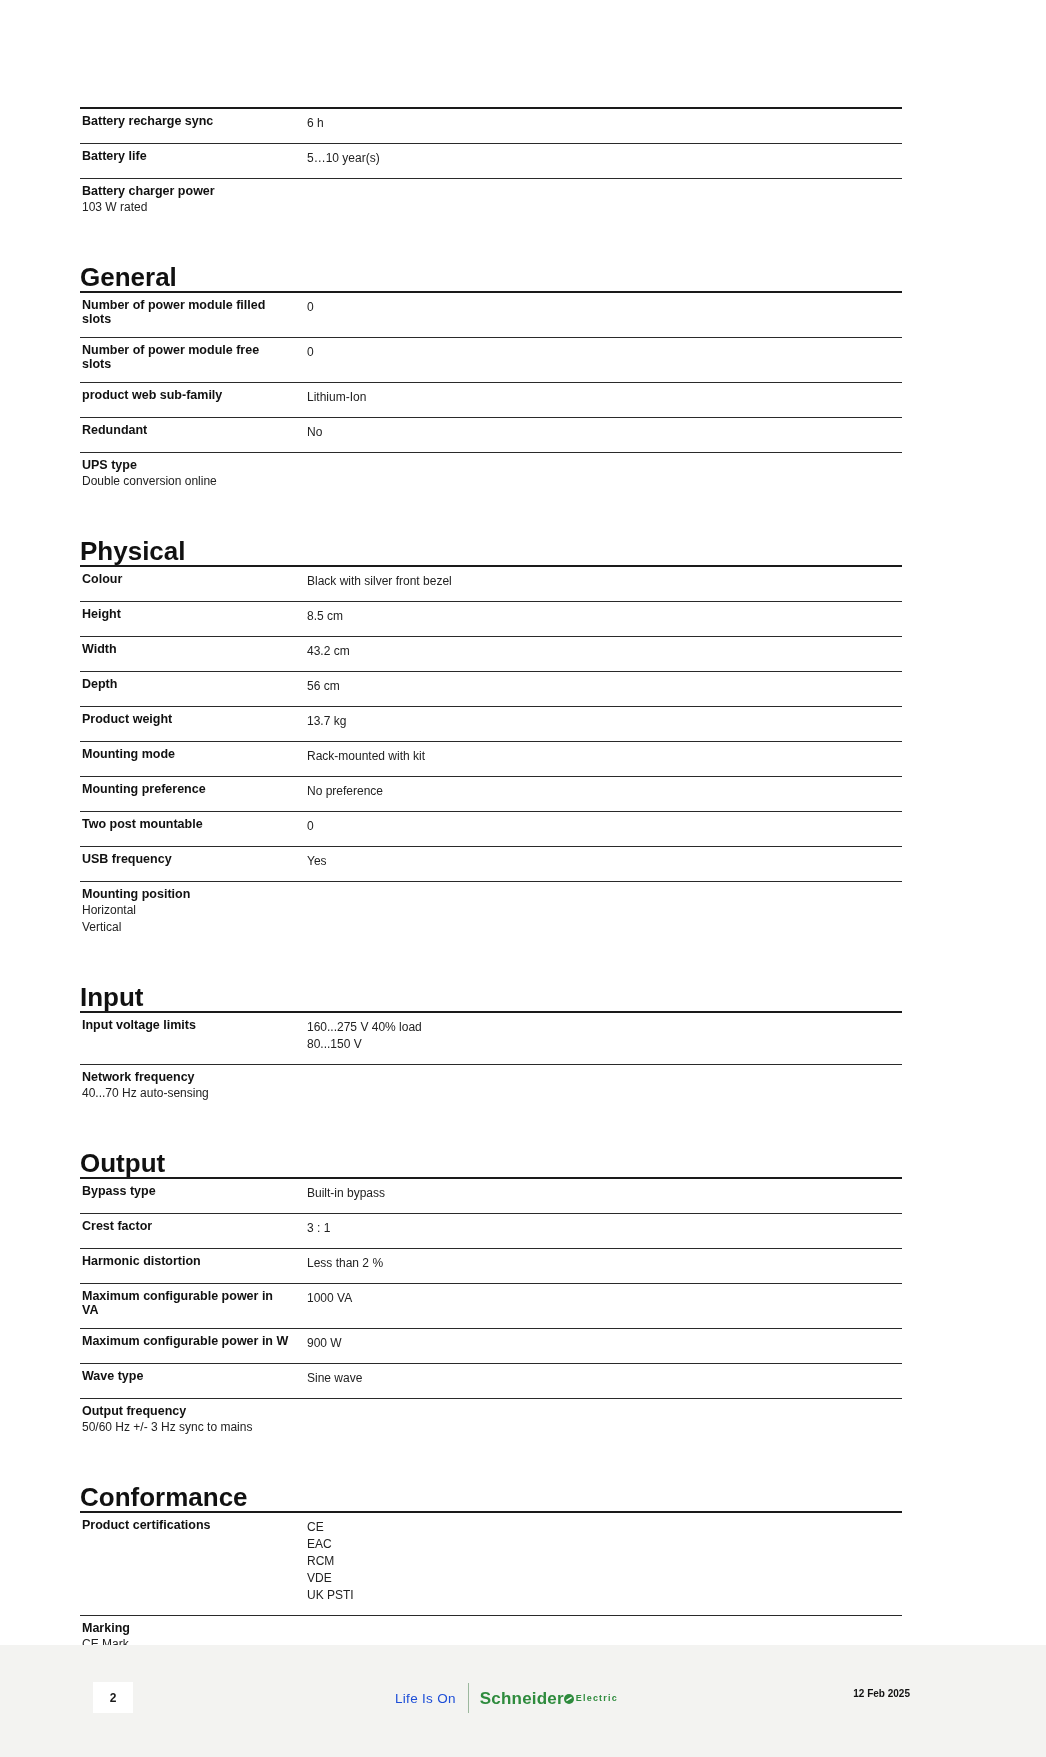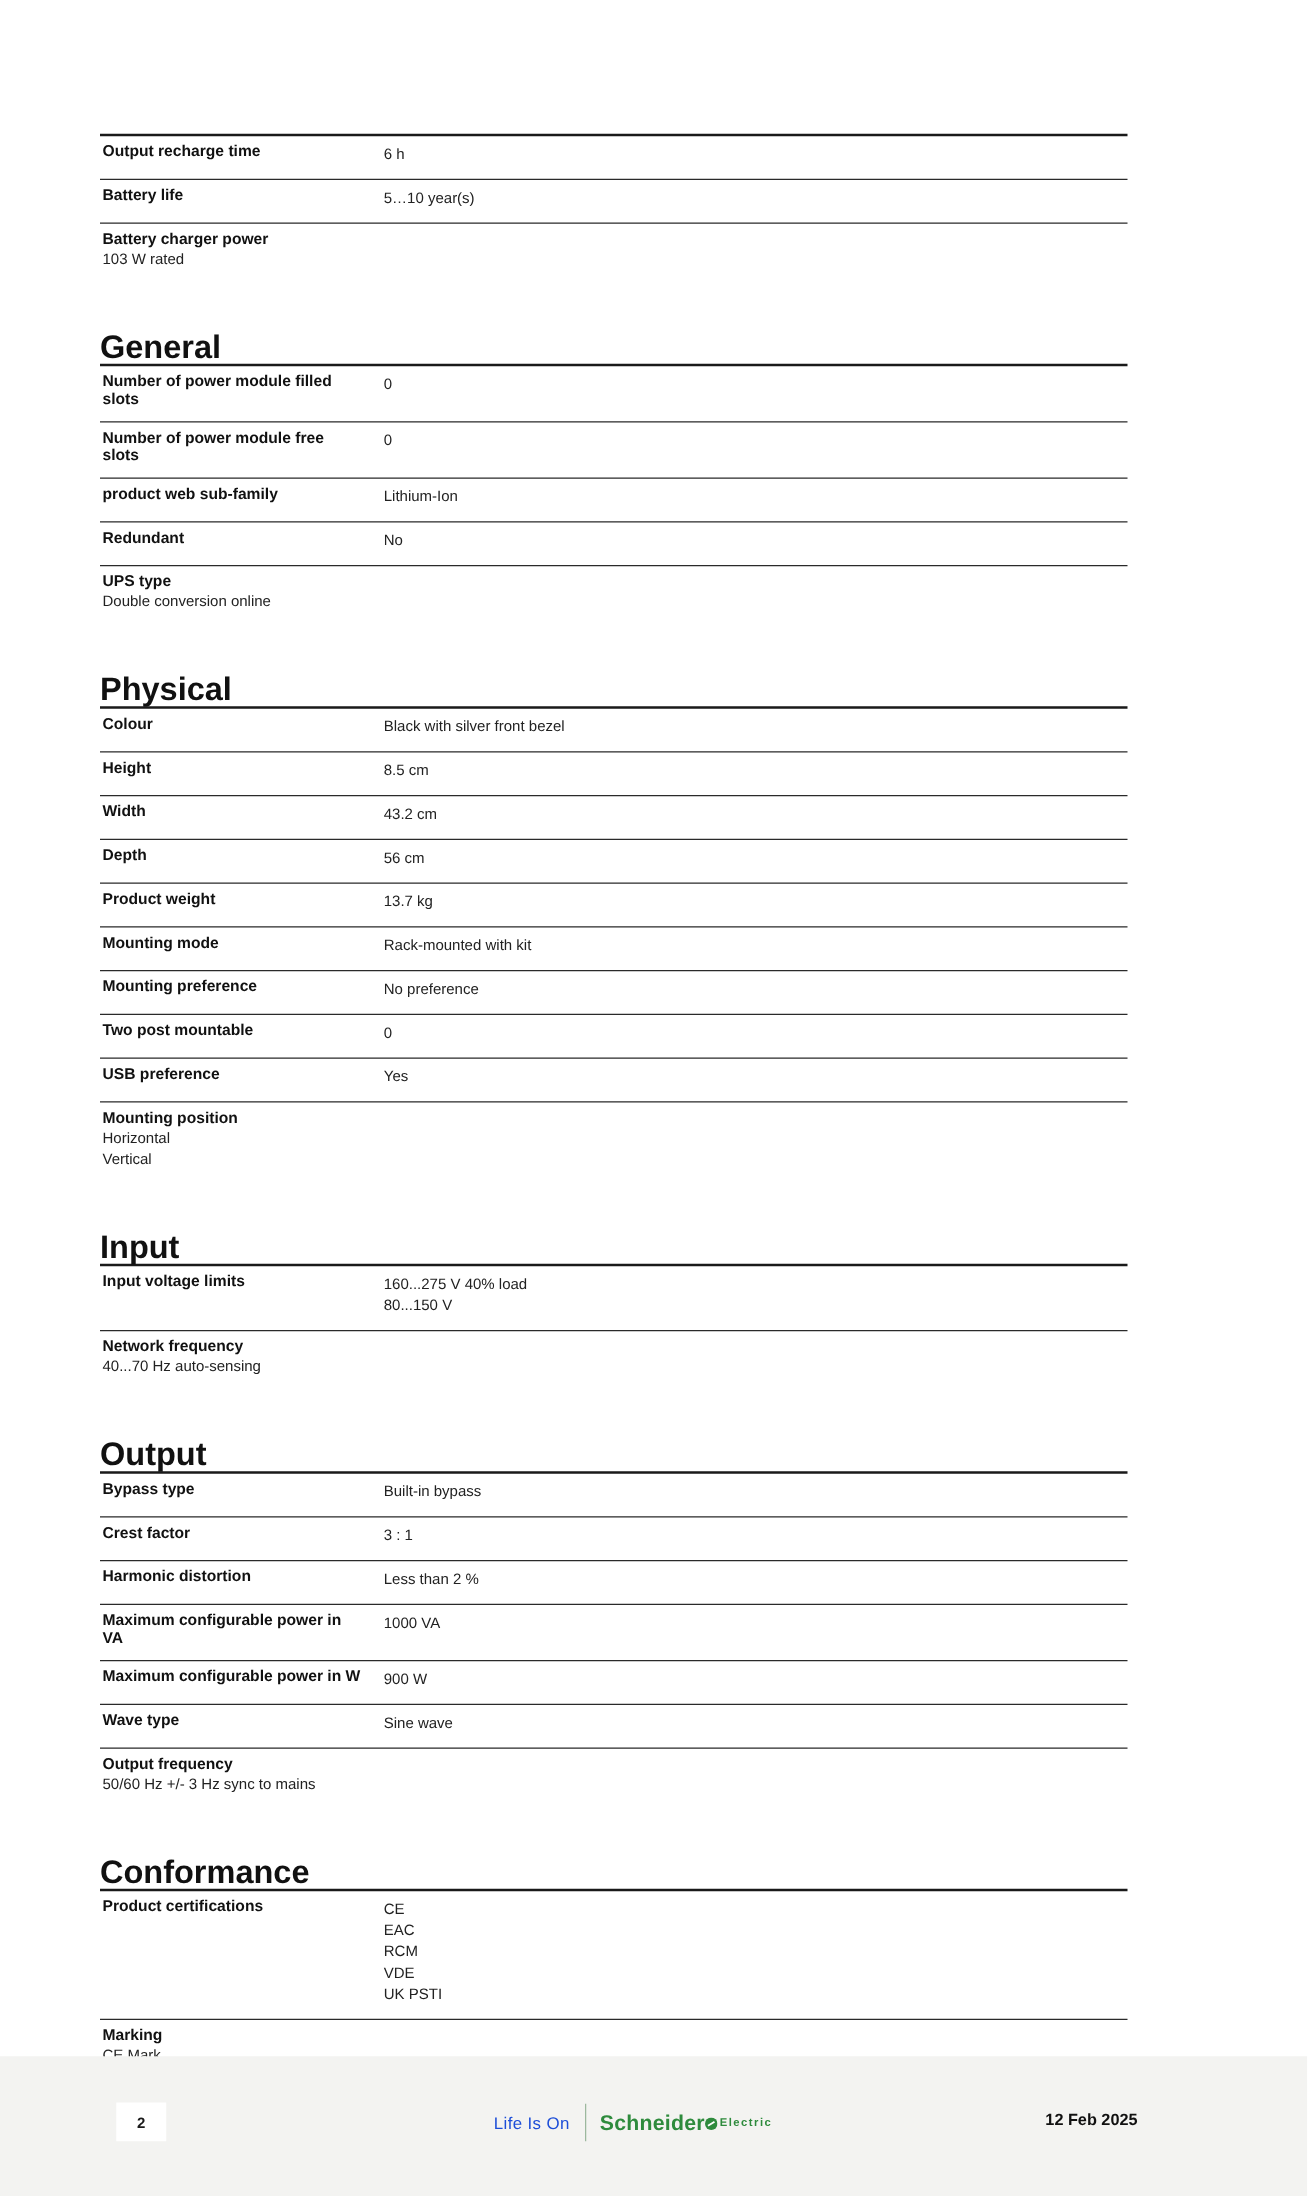--- a/index.html
+++ b/index.html
@@ -26,31 +26,31 @@
     background:#ffffff; display:flex; align-items:center; justify-content:center;
     font-weight:bold; font-size:12px; color:#1a1a1a; }
   .logo-group { position:absolute; left:395px; top:38px; display:flex; align-items:center; }
   .tagline { font-size:13.5px; color:#1d4ed8; letter-spacing:0.3px; }
   .brand-divider { width:1px; height:30px; background:#9cb89e; margin:0 11px 0 12px; }
   .brand { display:flex; flex-direction:row; line-height:1; }
   .brand-name { font-size:17px; font-weight:bold; color:#2e8b3d; letter-spacing:0.2px; }
   .brand-sub-row { display:flex; align-items:center; justify-content:flex-end; margin-top:1px; gap:2px; }
   .emblem { width:10px; height:10px; }
   .brand-sub { font-size:9px; font-weight:bold; color:#2e8b3d; letter-spacing:1.2px; }
-  .footer-date { position:absolute; right:136px; top:43px; font-size:13px; font-weight:bold; color:#111; }
+  .footer-date { position:absolute; right:136px; top:43px; font-size:10px; font-weight:bold; color:#111; }
 </style>
 </head>
 <body>
 
 <div class="page">
   <div class="content">
 
     <div class="spec-table first">
       <div class="row">
-        <div class="label">Output recharge time</div>
+        <div class="label">Battery recharge sync</div>
         <div class="value">6 h</div>
       </div>
       <div class="row">
         <div class="label">Battery life</div>
         <div class="value">5…10 year(s)</div>
       </div>
       <div class="row">
         <div class="label">Battery charger power</div>
         <div class="value">103 W rated</div>
       </div>
@@ -108,21 +108,21 @@
       </div>
       <div class="row">
         <div class="label">Mounting preference</div>
         <div class="value">No preference</div>
       </div>
       <div class="row">
         <div class="label">Two post mountable</div>
         <div class="value">0</div>
       </div>
       <div class="row">
-        <div class="label">USB preference</div>
+        <div class="label">USB frequency</div>
         <div class="value">Yes</div>
       </div>
       <div class="row">
         <div class="label">Mounting position</div>
         <div class="value">Horizontal
 Vertical</div>
       </div>
     </div>
 
     <h2 class="section-title">Input</h2>

